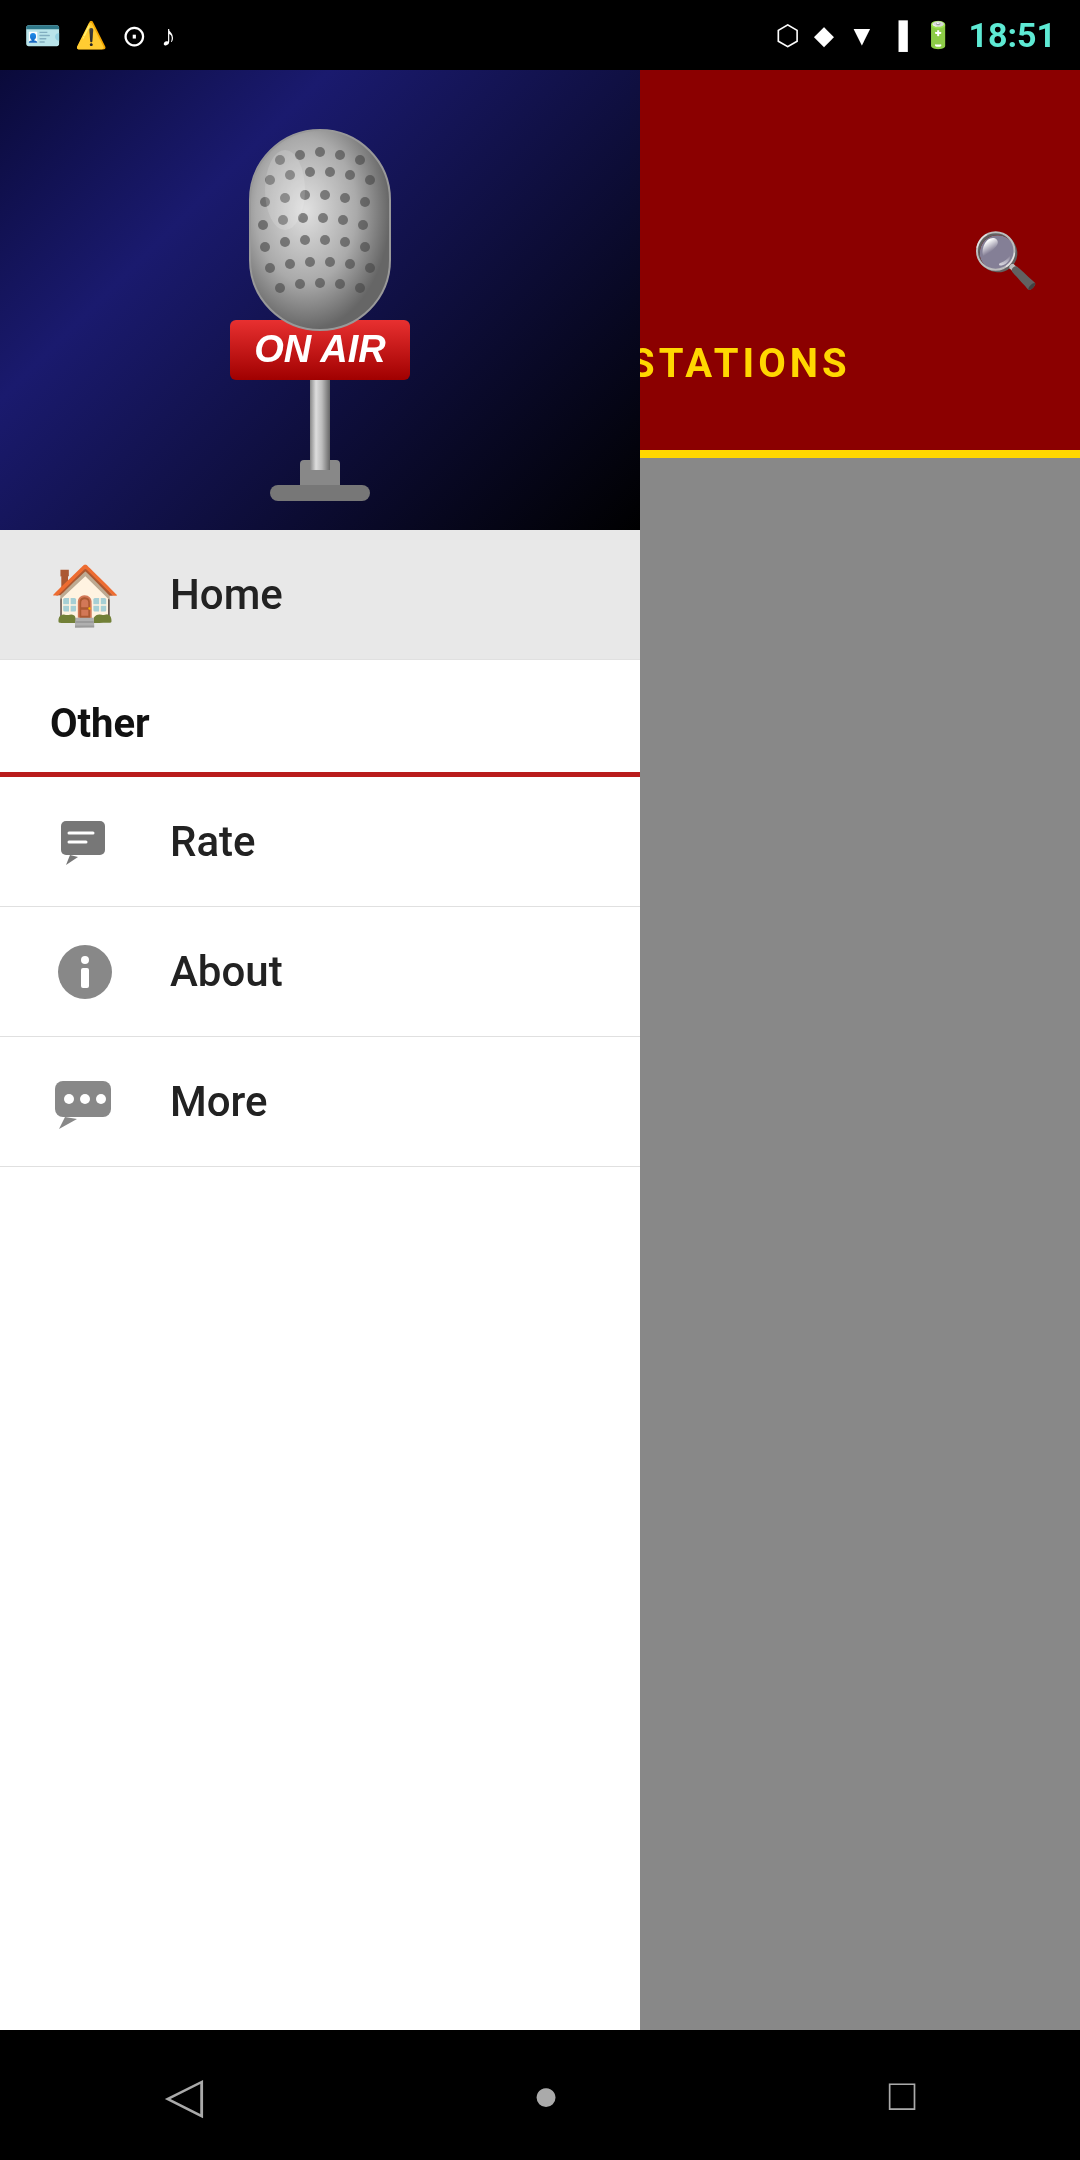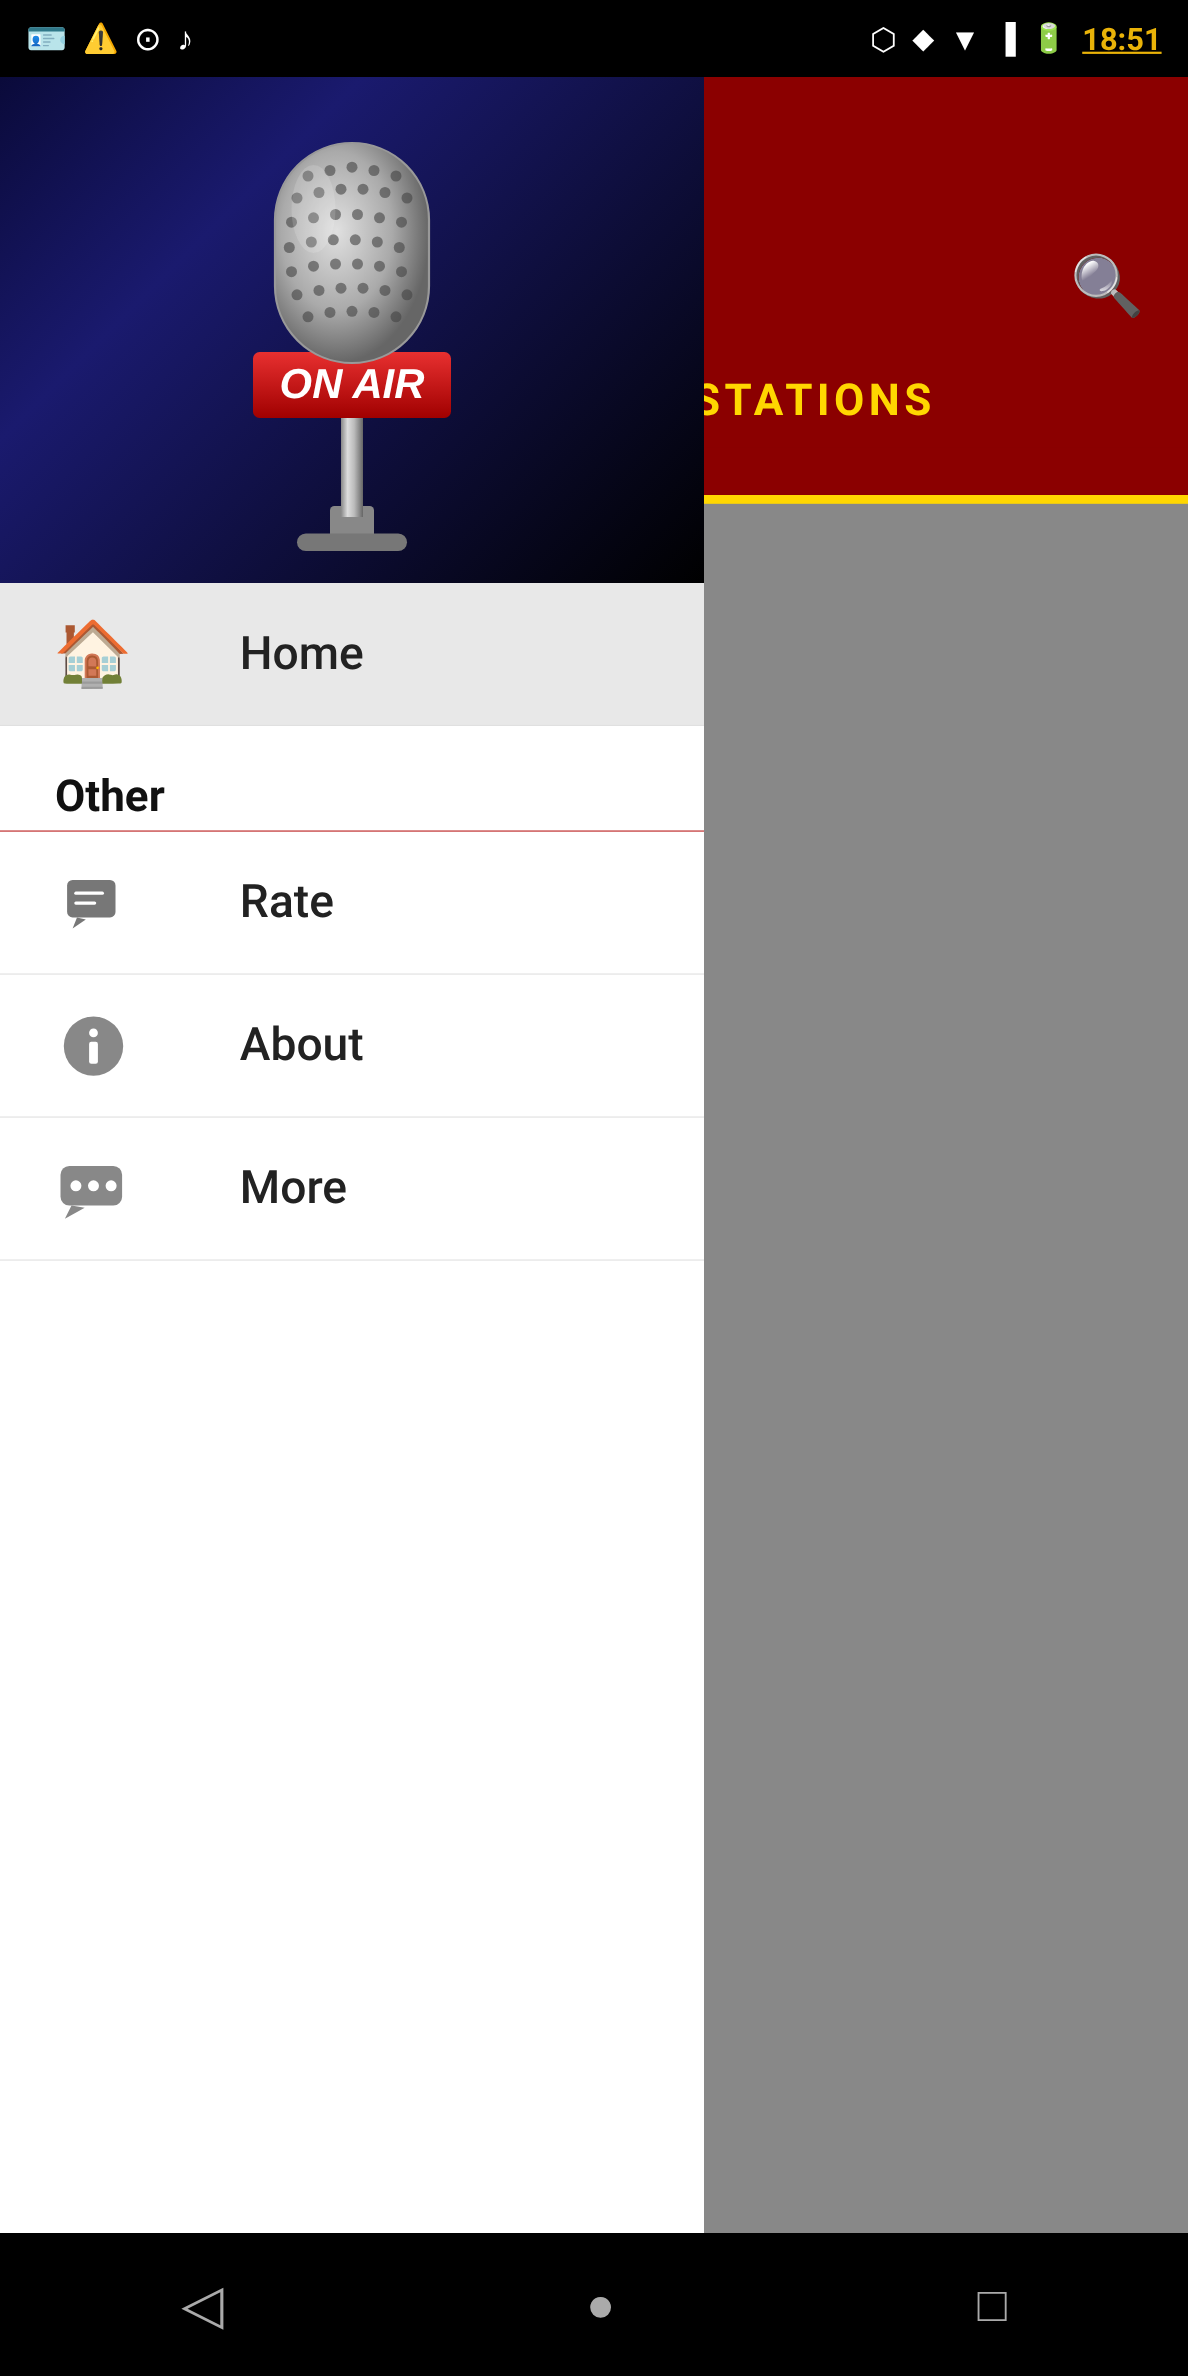--- a/index.html
+++ b/index.html
@@ -40,24 +40,23 @@
       font-size: 30px;
     }
 
     .status-right {
       display: flex;
       align-items: center;
       gap: 14px;
     }
 
     .status-time {
-      color: #eab308;
-      font-size: 28px;
+      color: #5eead4;
+      font-size: 34px;
       font-weight: bold;
-      text-decoration: underline;
     }
 
     
     .right-panel {
       position: absolute;
       top: 70px;
       right: 0;
       width: 460px;
       height: calc(100% - 130px);
       background: #888;
@@ -167,30 +166,29 @@
       align-items: center;
       justify-content: center;
       margin-right: 50px;
       flex-shrink: 0;
     }
 
     .menu-label {
       font-size: 42px;
       font-weight: 500;
       color: #222;
-      margin-left: 48px;
     }
 
     .section-header {
-      padding: 40px 50px 8px 50px;
+      padding: 40px 50px 25px 50px;
       font-size: 40px;
       font-weight: bold;
       color: #111;
       background: #fff;
-      border-bottom: 1px solid #b91c1c;
+      border-bottom: 5px solid #b91c1c;
     }
 
     
     .icon-home {
       color: #c0392b;
       font-size: 58px;
     }
 
     
     .bottom-nav {

